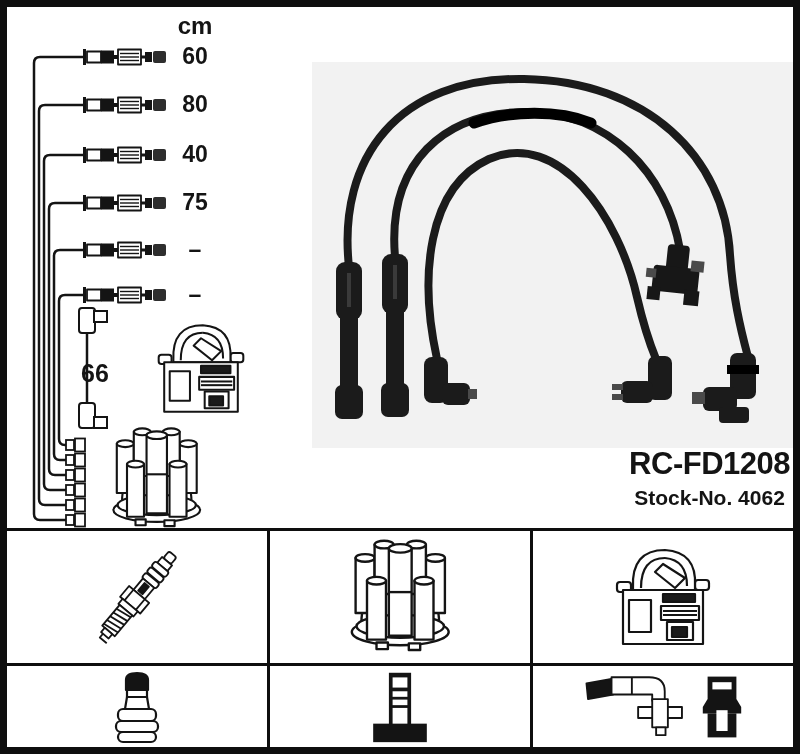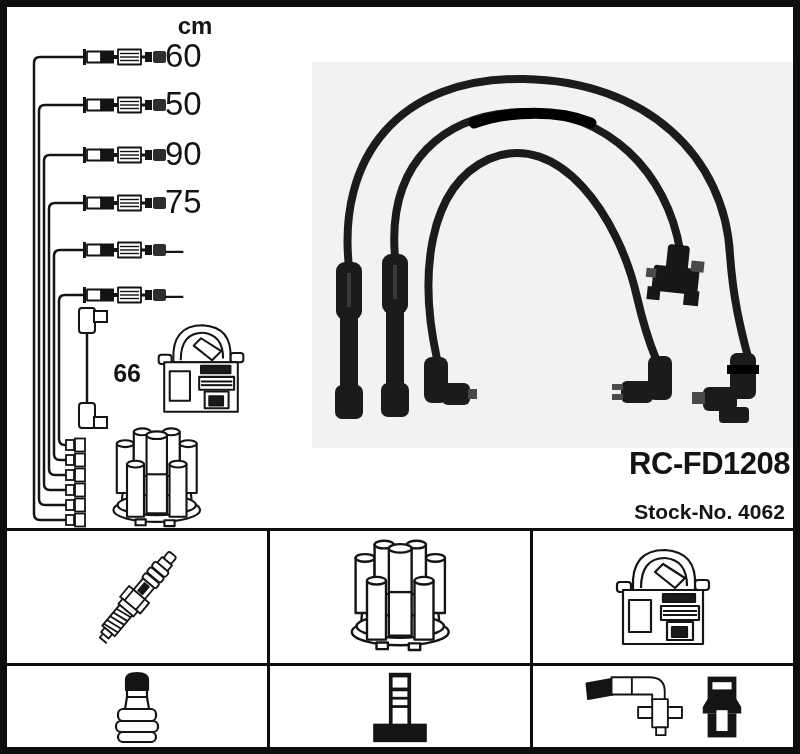--- a/index.html
+++ b/index.html
@@ -10,26 +10,26 @@
     border:7px solid #0e0e0e;
     background:#fff;
     font-family:"Liberation Sans", sans-serif;
     color:#141414;
     overflow:hidden;
   }
   .main-area{position:absolute;left:12px;top:0;width:786px;height:521px;}
   .main-area svg{display:block;}
   .txt{position:absolute;color:#141414;}
   .unit-header{left:146px;top:5px;width:60px;text-align:center;font-size:24px;font-weight:700;}
-  .len{left:146px;width:60px;text-align:left;font-size:33px;font-weight:400;line-height:26px;}
+  .len{left:146px;width:60px;text-align:center;font-size:23px;font-weight:700;line-height:26px;}
   .len0{top:36px}.len1{top:84px}.len2{top:134px}.len3{top:182px}.len4{top:229px}.len5{top:274px}
-  .coil-len{left:62px;top:352px;width:60px;text-align:right;font-size:25px;font-weight:700;}
+  .coil-len{left:62px;top:352px;width:60px;text-align:left;font-size:25px;font-weight:700;}
   .part-block{position:absolute;right:15px;top:441px;text-align:center;}
   .part-number{font-size:31px;font-weight:700;letter-spacing:-0.5px;line-height:1.05;}
-  .stock-number{font-size:21px;font-weight:700;margin-top:19px;}
+  .stock-number{font-size:21px;font-weight:700;margin-top:5px;}
   .parts-grid{
     position:absolute;left:0;bottom:0;width:786px;height:219px;
     box-sizing:border-box;border-top:3px solid #0e0e0e;background:#0e0e0e;
     display:grid;grid-template-columns:1fr 1fr 1fr;grid-template-rows:132px 81px;gap:3px;
   }
   .cell{background:#fff;display:flex;align-items:center;justify-content:center;gap:14px;}
 </style>
 </head>
 <body>
 
@@ -239,22 +239,22 @@
           <rect x="708" y="358" width="32" height="9" fill="#000"></rect>
           <rect x="684" y="380" width="34" height="24" rx="6"></rect>
           <rect x="700" y="400" width="30" height="16" rx="4"></rect>
           <rect x="673" y="385" width="13" height="12" fill="#4a4a4a"></rect>
         </g>
       </g>
     </svg>
 
     <div class="txt unit-header">cm</div>
     <div class="txt len len0">60</div>
-    <div class="txt len len1">50</div>
-    <div class="txt len len2">90</div>
+    <div class="txt len len1">80</div>
+    <div class="txt len len2">40</div>
     <div class="txt len len3">75</div>
     <div class="txt len len4">–</div>
     <div class="txt len len5">–</div>
     <div class="txt coil-len">66</div>
 
     <div class="part-block">
       <div class="part-number">RC-FD1208</div>
       <div class="stock-number">Stock-No. 4062</div>
     </div>
   </div>

